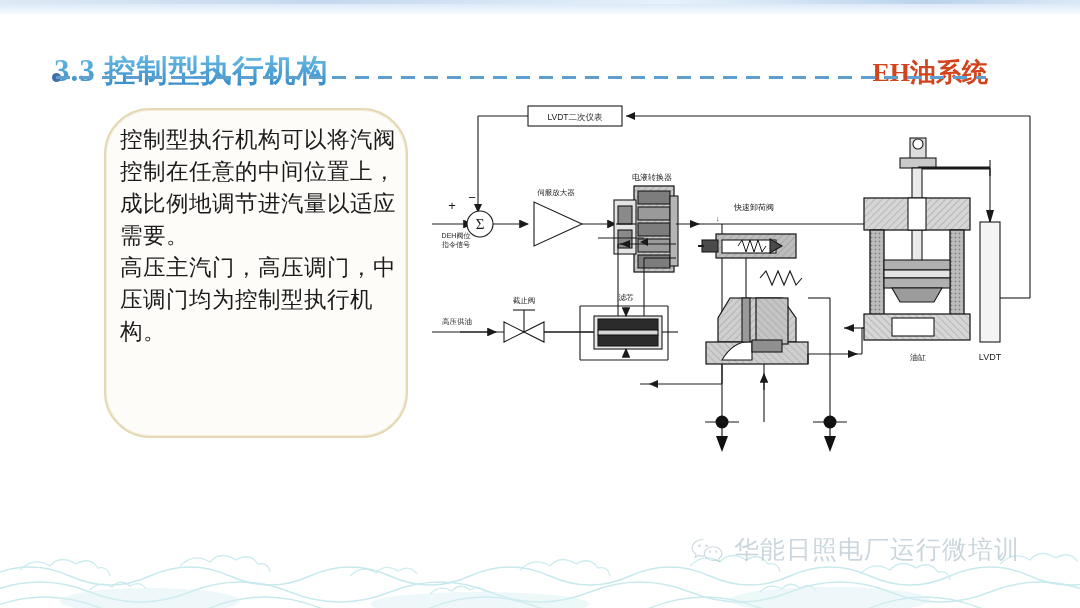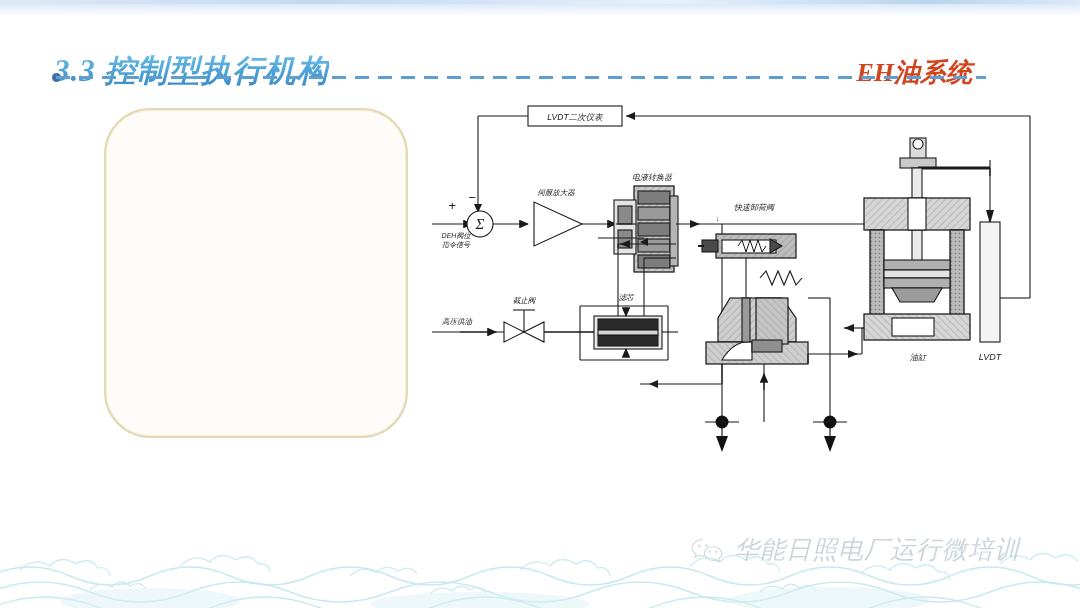--- a/index.html
+++ b/index.html
@@ -9,21 +9,20 @@
     background: #ffffff;
     font-family: "Liberation Sans", sans-serif;
   }
 
   #slide {
     position: relative;
     width: 1080px;
     height: 608px;
     background: #ffffff;
     overflow: hidden;
-    font-style: italic;
   }
 
   
   .top-band {
     position: absolute; left: 0; top: 0;
     width: 1080px; height: 14px;
     background: linear-gradient(to bottom, #cfe0f2 0%, #e3eefa 45%, #f7fbff 100%);
   }
   .top-band-edge {
     position: absolute; left: 0; top: 0;
@@ -47,21 +46,21 @@
     font-weight: bold;
     letter-spacing: 1px;
     color: #3d9ad1;
     background: linear-gradient(to bottom, #6fc2e8 0%, #2f84c4 100%);
     -webkit-background-clip: text;
     background-clip: text;
     -webkit-text-fill-color: transparent;
     white-space: nowrap;
   }
   .slide-subtitle {
-    position: absolute; right: 108px; top: 31px;
+    position: absolute; right: 92px; top: 31px;
     font-family: "Liberation Serif", "DejaVu Serif", serif;
     font-size: 26px;
     font-weight: bold;
     color: #d2441d;
     white-space: nowrap;
     margin-left: 44px;
   }
   .dash-rule {
     position: absolute; left: 56px; top: 76px;
     width: 930px; height: 3px;
@@ -154,20 +153,22 @@
   </div>
 
   <div class="title-row">
     <div class="slide-title">3.3  控制型执行机构</div>
     <div class="slide-subtitle">EH油系统</div>
   </div>
   <div class="dash-dot"></div>
   <div class="dash-rule"></div>
 
   <div class="callout"></div>
+  <div class="callout-text">控制型执行机构可以将汽阀控制在任意的中间位置上，成比例地调节进汽量以适应需要。
+高压主汽门，高压调门，中压调门均为控制型执行机构。</div>
 
   <div class="diagram">
     <svg width="640" height="360" viewBox="0 0 640 360" xmlns="http://www.w3.org/2000/svg">
       <defs>
         <marker id="ah" markerWidth="9" markerHeight="8" refX="8" refY="4" orient="auto">
           <path d="M0,0 L9,4 L0,8 z" fill="#1a1a1a"></path>
         </marker>
         <pattern id="hatch" width="5" height="5" patternTransform="rotate(45)" patternUnits="userSpaceOnUse">
           <line x1="0" y1="0" x2="0" y2="5" stroke="#2a2a2a" stroke-width="1"></line>
         </pattern>

